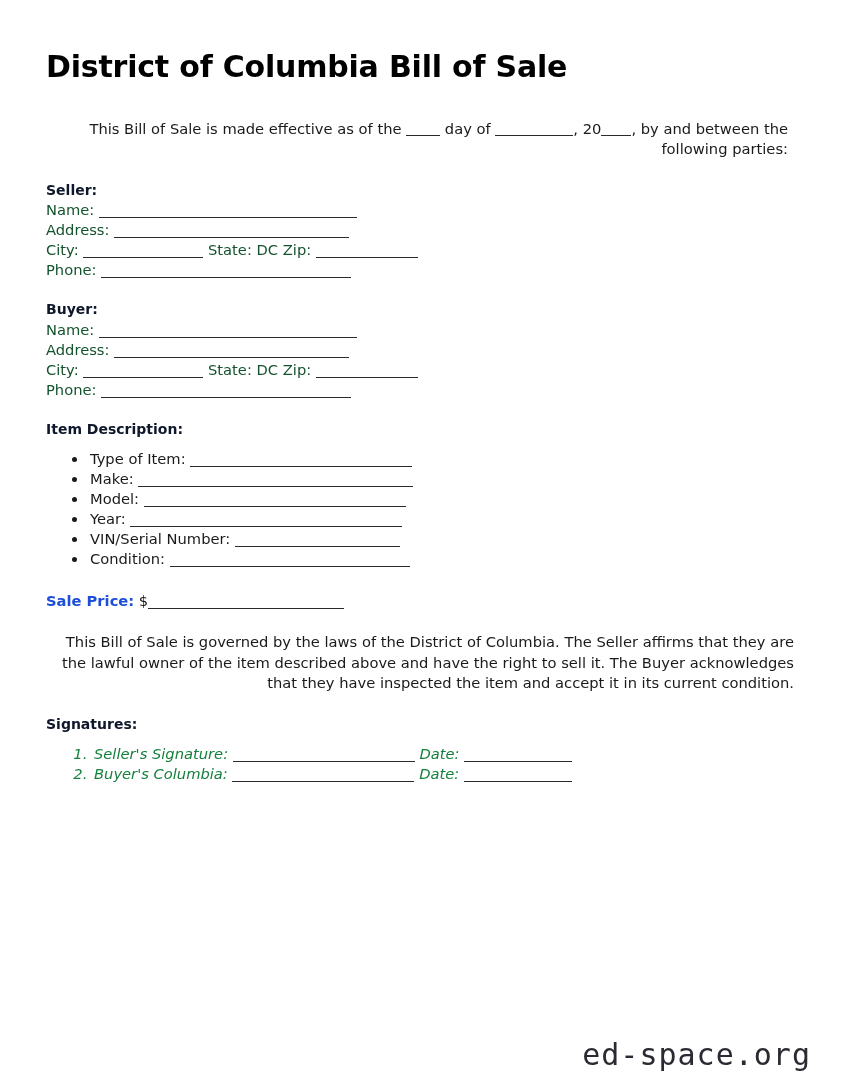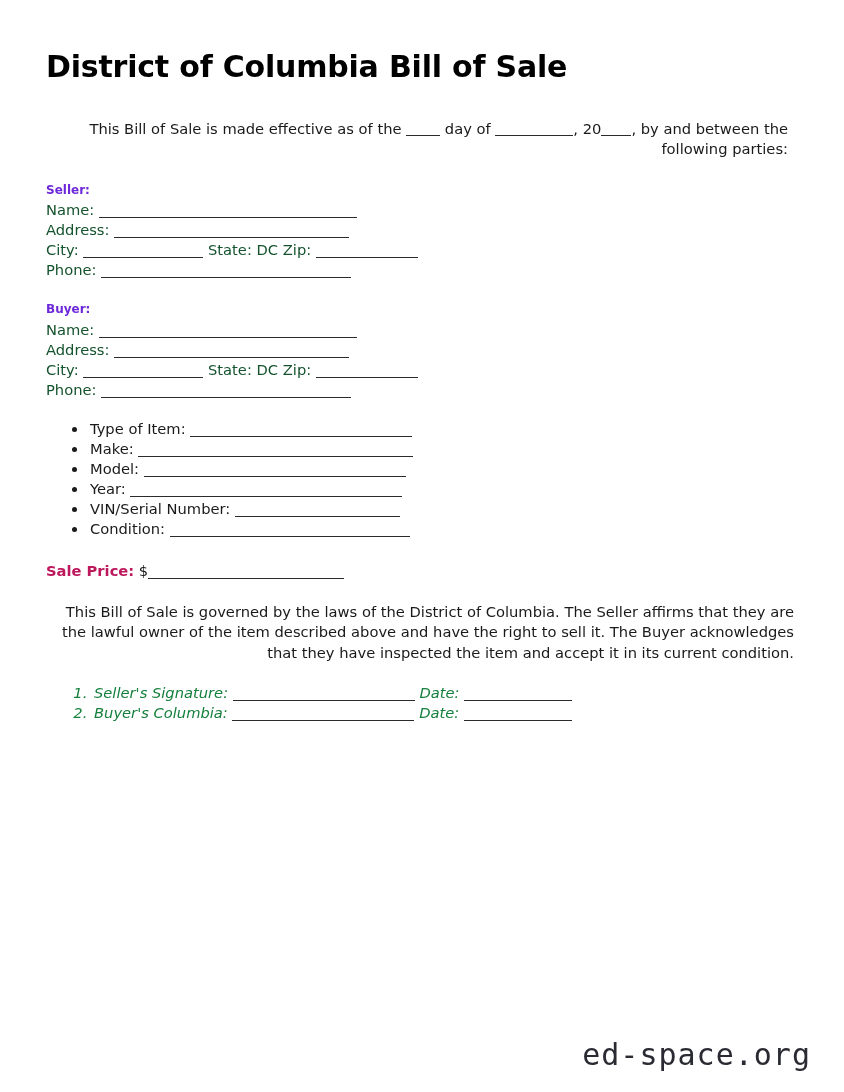--- a/index.html
+++ b/index.html
@@ -50,23 +50,23 @@
     margin: 0 0 20px 0;
     color: #1a1a1a;
     text-align: right;
   }
   .para-intro { width: 742px; }
   .para-law   { width: 748px; }
   .para-final { margin-bottom: 0; }
 
   
   .sec-head {
-    font-size: 12px;
+    font-size: 14px;
     font-weight: bold;
-    color: #6d28d9;
+    color: #0f172a;
     line-height: 20.5px;
     margin: 0;
   }
 
   
   .party-block { margin: 0 0 19px 0; }
   .party-line {
     font-size: 14.7px;
     line-height: 20px;
     color: #14532d;
@@ -103,21 +103,21 @@
   }
 
   
   .sale-price {
     font-size: 14.7px;
     line-height: 20px;
     margin: 0 0 21px 0;
     color: #1a1a1a;
     white-space: nowrap;
   }
-  .sale-price .lbl { font-weight: bold; color: #be185d; }
+  .sale-price .lbl { font-weight: bold; color: #1d4ed8; }
 
   
   .sig-head { margin: 0 0 10px 0; }
   ol.sig-list {
     margin: 0 0 21px 0;
     padding: 0 0 0 46px;
     list-style: decimal;
   }
   ol.sig-list li {
     font-size: 14.7px;
@@ -197,20 +197,21 @@
         <span>State: DC Zip:</span>
         <span class="blank" style="width:102px"></span>
       </div>
 
       <div class="party-line">
         <span>Phone:</span>
         <span class="blank" style="width:250px"></span>
       </div>
     </div>
 
+    <div class="sec-head item-head">Item Description:</div>
 
     <ul class="item-list">
       <li>
         <span>Type of Item:</span>
         <span class="blank" style="width:222px"></span>
       </li>
       <li>
         <span>Make:</span>
         <span class="blank" style="width:275px"></span>
       </li>
@@ -232,20 +233,21 @@
       </li>
     </ul>
 
     <div class="sale-price">
       <span class="lbl">Sale Price:</span>
       <span>$</span><span class="blank" style="width:196px"></span>
     </div>
 
     <p class="para para-law">This Bill of Sale is governed by the laws of the District of Columbia. The Seller affirms that they are the lawful owner of the item described above and have the right to sell it. The Buyer acknowledges that they have inspected the item and accept it in its current condition.</p>
 
+    <div class="sec-head sig-head">Signatures:</div>
 
     <ol class="sig-list">
       <li>
         <span>Seller's Signature:</span>
         <span class="blank" style="width:182px"></span>
         <span>Date:</span>
         <span class="blank" style="width:108px"></span>
       </li>
       <li>
         <span>Buyer's Columbia:</span>

